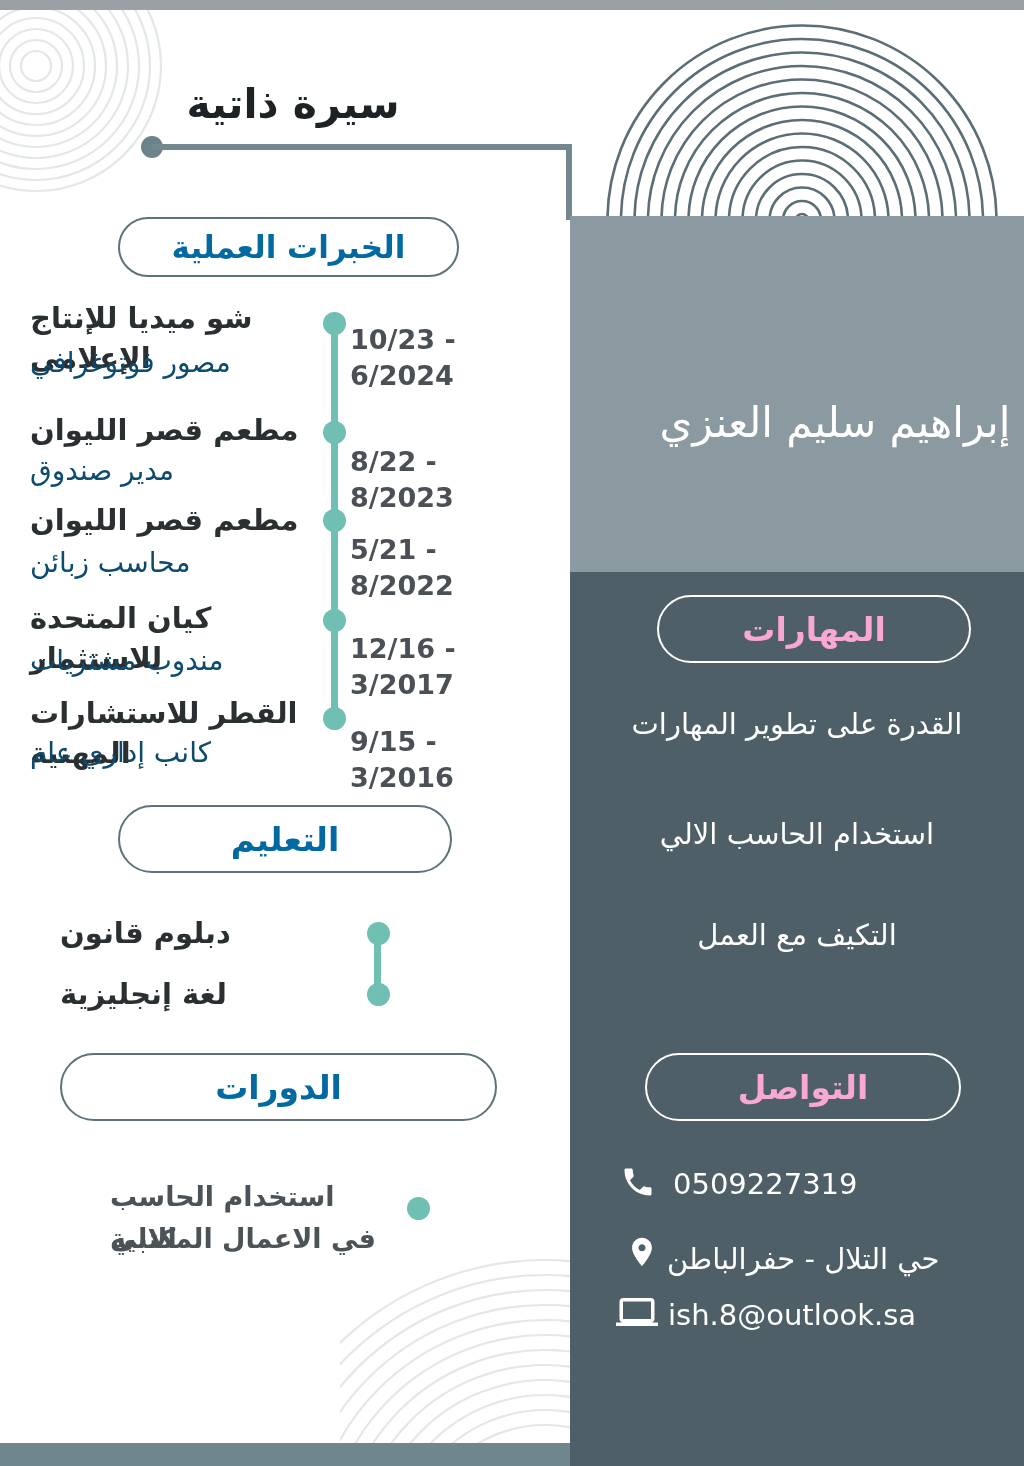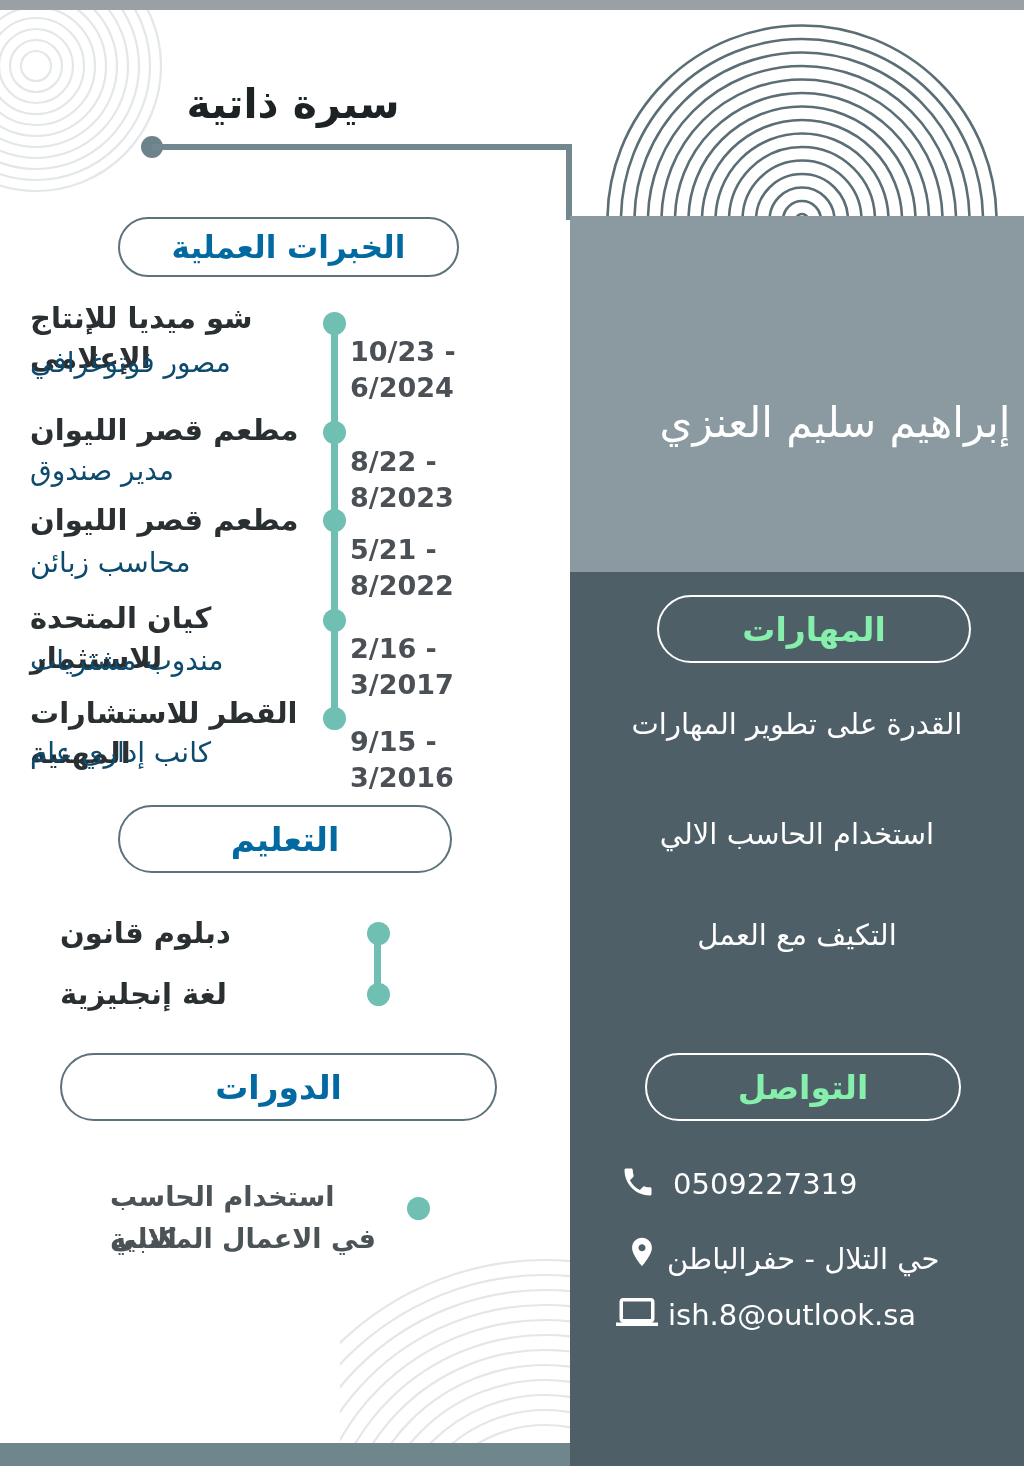--- a/index.html
+++ b/index.html
@@ -22,21 +22,21 @@
 
   
   .pill-light{
     border:2px solid #5d727b;border-radius:40px;
     display:flex;align-items:center;justify-content:center;
     color:#0369a1;font-weight:700;background:transparent;
   }
   .pill-dark{
     border:2.5px solid #ffffff;border-radius:40px;
     display:flex;align-items:center;justify-content:center;
-    color:#86efac;font-weight:700;background:transparent;
+    color:#f9a8d4;font-weight:700;background:transparent;
   }
 
   
   .tl-line{left:331px;top:313px;width:7px;height:396px;background:#6fbfb3;border-radius:4px;}
   .tl-dot{width:23px;height:23px;border-radius:50%;background:#6fbfb3;}
   .company{
     left:30px;width:295px;text-align:left;direction:rtl;
     font-size:29px;font-weight:700;color:#2a2f32;line-height:40px;
   }
   .company,.role{text-align:left;}
@@ -151,33 +151,33 @@
 
   <div class="abs tl-line"></div>
   <div class="abs tl-dot" style="left:323px;top:302px;"></div>
   <div class="abs tl-dot" style="left:323px;top:411px;"></div>
   <div class="abs tl-dot" style="left:323px;top:499px;"></div>
   <div class="abs tl-dot" style="left:323px;top:599px;"></div>
   <div class="abs tl-dot" style="left:323px;top:697px;"></div>
 
   <div class="abs company" style="top:288px;">شو ميديا للإنتاج الإعلامي</div>
   <div class="abs role" style="top:336px;">مصور فوتوغرافي</div>
-  <div class="abs xdate" style="top:324px;">10/23 - 6/2024</div>
+  <div class="abs xdate" style="top:312px;">10/23 - 6/2024</div>
 
   <div class="abs company" style="top:400px;">مطعم قصر الليوان</div>
   <div class="abs role" style="top:444px;">مدير صندوق</div>
   <div class="abs xdate" style="top:434px;">8/22 - 8/2023</div>
 
   <div class="abs company" style="top:490px;">مطعم قصر الليوان</div>
   <div class="abs role" style="top:536px;">محاسب زبائن</div>
   <div class="abs xdate" style="top:522px;">5/21 - 8/2022</div>
 
   <div class="abs company" style="top:588px;">كيان المتحدة للاستثمار</div>
   <div class="abs role" style="top:634px;">مندوب مشتريات</div>
-  <div class="abs xdate" style="top:621px;">2/16 - 3/2017</div>
+  <div class="abs xdate" style="top:621px;">12/16 - 3/2017</div>
 
   <div class="abs company" style="top:683px;">القطر للاستشارات المهنية</div>
   <div class="abs role" style="top:726px;">كانب إداري عام</div>
   <div class="abs xdate" style="top:714px;">9/15 - 3/2016</div>
 
   <div class="abs pill-light" style="left:118px;top:795px;width:330px;height:64px;font-size:33px;">التعليم</div>
   <div class="abs edu-connector"></div>
   <div class="abs tl-dot" style="left:367px;top:912px;"></div>
   <div class="abs tl-dot" style="left:367px;top:973px;"></div>
   <div class="abs edu-item" style="top:903px;">دبلوم قانون</div>

